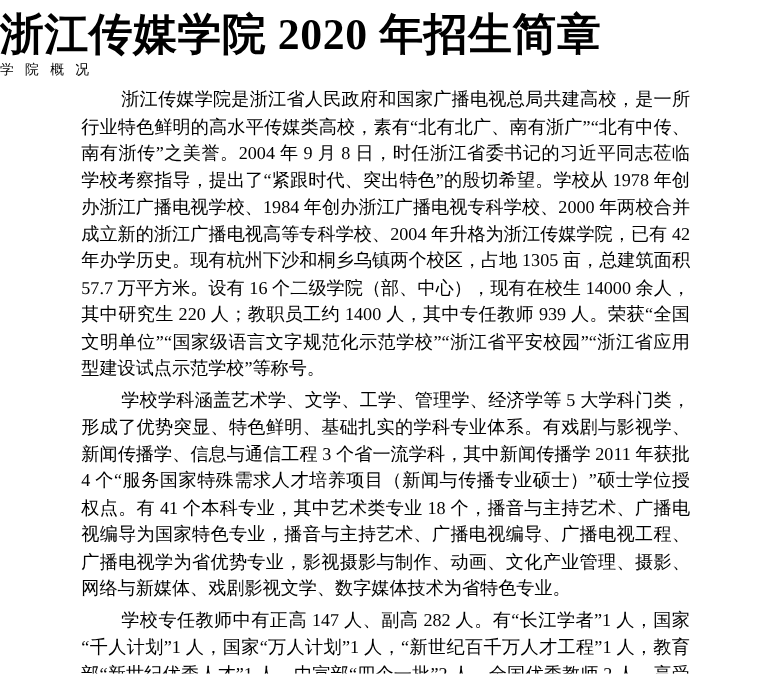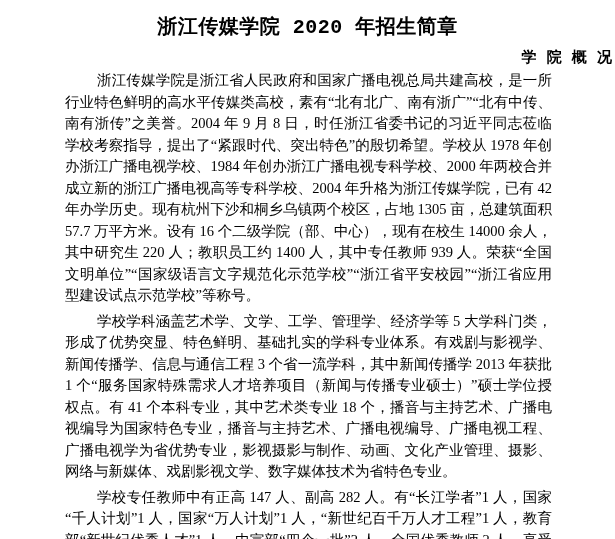--- a/index.html
+++ b/index.html
@@ -12,34 +12,34 @@
     width: 615px;
     height: 539px;
     background: #ffffff;
     color: #000000;
     overflow: hidden;
     font-family: "Liberation Serif", serif;
   }
   .doc-title {
     margin: 0;
     padding-top: 9px;
-    text-align: center;
-    font-family: Liberation Mono, monospace;
+    text-align: left;
+    font-family: Liberation Serif, serif;
     font-weight: 700;
-    font-size: 20px;
+    font-size: 35px;
     line-height: 38px;
     letter-spacing: 0.5px;
     white-space: nowrap;
   }
   .section-heading {
     margin: 0;
-    text-align: right;
+    text-align: left;
     font-family: "Liberation Sans", sans-serif;
-    font-weight: 700;
-    font-size: 15px;
+    font-weight: 400;
+    font-size: 11px;
     line-height: 19px;
     letter-spacing: 3px;
     white-space: nowrap;
   }
   .content {
     margin: 2px 59px 0 61px;
     font-size: 14.5px;
     line-height: 21.5px;
     text-align: justify;
   }
@@ -50,16 +50,16 @@
   }
 </style>
 </head>
 <body>
 
 <div class="page">
   <h1 class="doc-title">浙江传媒学院 2020 年招生简章</h1>
   <h2 class="section-heading">学 院 概 况</h2>
   <div class="content">
     <p>浙江传媒学院是浙江省人民政府和国家广播电视总局共建高校，是一所行业特色鲜明的高水平传媒类高校，素有“北有北广、南有浙广”“北有中传、南有浙传”之美誉。2004 年 9 月 8 日，时任浙江省委书记的习近平同志莅临学校考察指导，提出了“紧跟时代、突出特色”的殷切希望。学校从 1978 年创办浙江广播电视学校、1984 年创办浙江广播电视专科学校、2000 年两校合并成立新的浙江广播电视高等专科学校、2004 年升格为浙江传媒学院，已有 42 年办学历史。现有杭州下沙和桐乡乌镇两个校区，占地 1305 亩，总建筑面积 57.7 万平方米。设有 16 个二级学院（部、中心），现有在校生 14000 余人，其中研究生 220 人；教职员工约 1400 人，其中专任教师 939 人。荣获“全国文明单位”“国家级语言文字规范化示范学校”“浙江省平安校园”“浙江省应用型建设试点示范学校”等称号。</p>
-    <p>学校学科涵盖艺术学、文学、工学、管理学、经济学等 5 大学科门类，形成了优势突显、特色鲜明、基础扎实的学科专业体系。有戏剧与影视学、新闻传播学、信息与通信工程 3 个省一流学科，其中新闻传播学 2013 年获批 1 个“服务国家特殊需求人才培养项目（新闻与传播专业硕士）”硕士学位授权点。有 41 个本科专业，其中艺术类专业 18 个，播音与主持艺术、广播电视编导为国家特色专业，播音与主持艺术、广播电视编导、广播电视工程、广播电视学为省优势专业，影视摄影与制作、动画、文化产业管理、摄影、网络与新媒体、戏剧影视文学、数字媒体技术为省特色专业。</p>
+    <p>学校学科涵盖艺术学、文学、工学、管理学、经济学等 5 大学科门类，形成了优势突显、特色鲜明、基础扎实的学科专业体系。有戏剧与影视学、新闻传播学、信息与通信工程 3 个省一流学科，其中新闻传播学 2011 年获批 4 个“服务国家特殊需求人才培养项目（新闻与传播专业硕士）”硕士学位授权点。有 41 个本科专业，其中艺术类专业 18 个，播音与主持艺术、广播电视编导为国家特色专业，播音与主持艺术、广播电视编导、广播电视工程、广播电视学为省优势专业，影视摄影与制作、动画、文化产业管理、摄影、网络与新媒体、戏剧影视文学、数字媒体技术为省特色专业。</p>
     <p>学校专任教师中有正高 147 人、副高 282 人。有“长江学者”1 人，国家“千人计划”1 人，国家“万人计划”1 人，“新世纪百千万人才工程”1 人，教育部“新世纪优秀人才”1 人，中宣部“四个一批”2 人，全国优秀教师 2 人，享受国务院特殊津贴 5 人，省“钱江学者”3 人，省“151 人才工程”35 人，省高校中青年学科带头人 16 人，省优秀教师 5 人，省教学名师 4 人，“双师双能型”的行业高端人才 50 余人。</p>
   </div>
 </div>
 
 </body></html>

